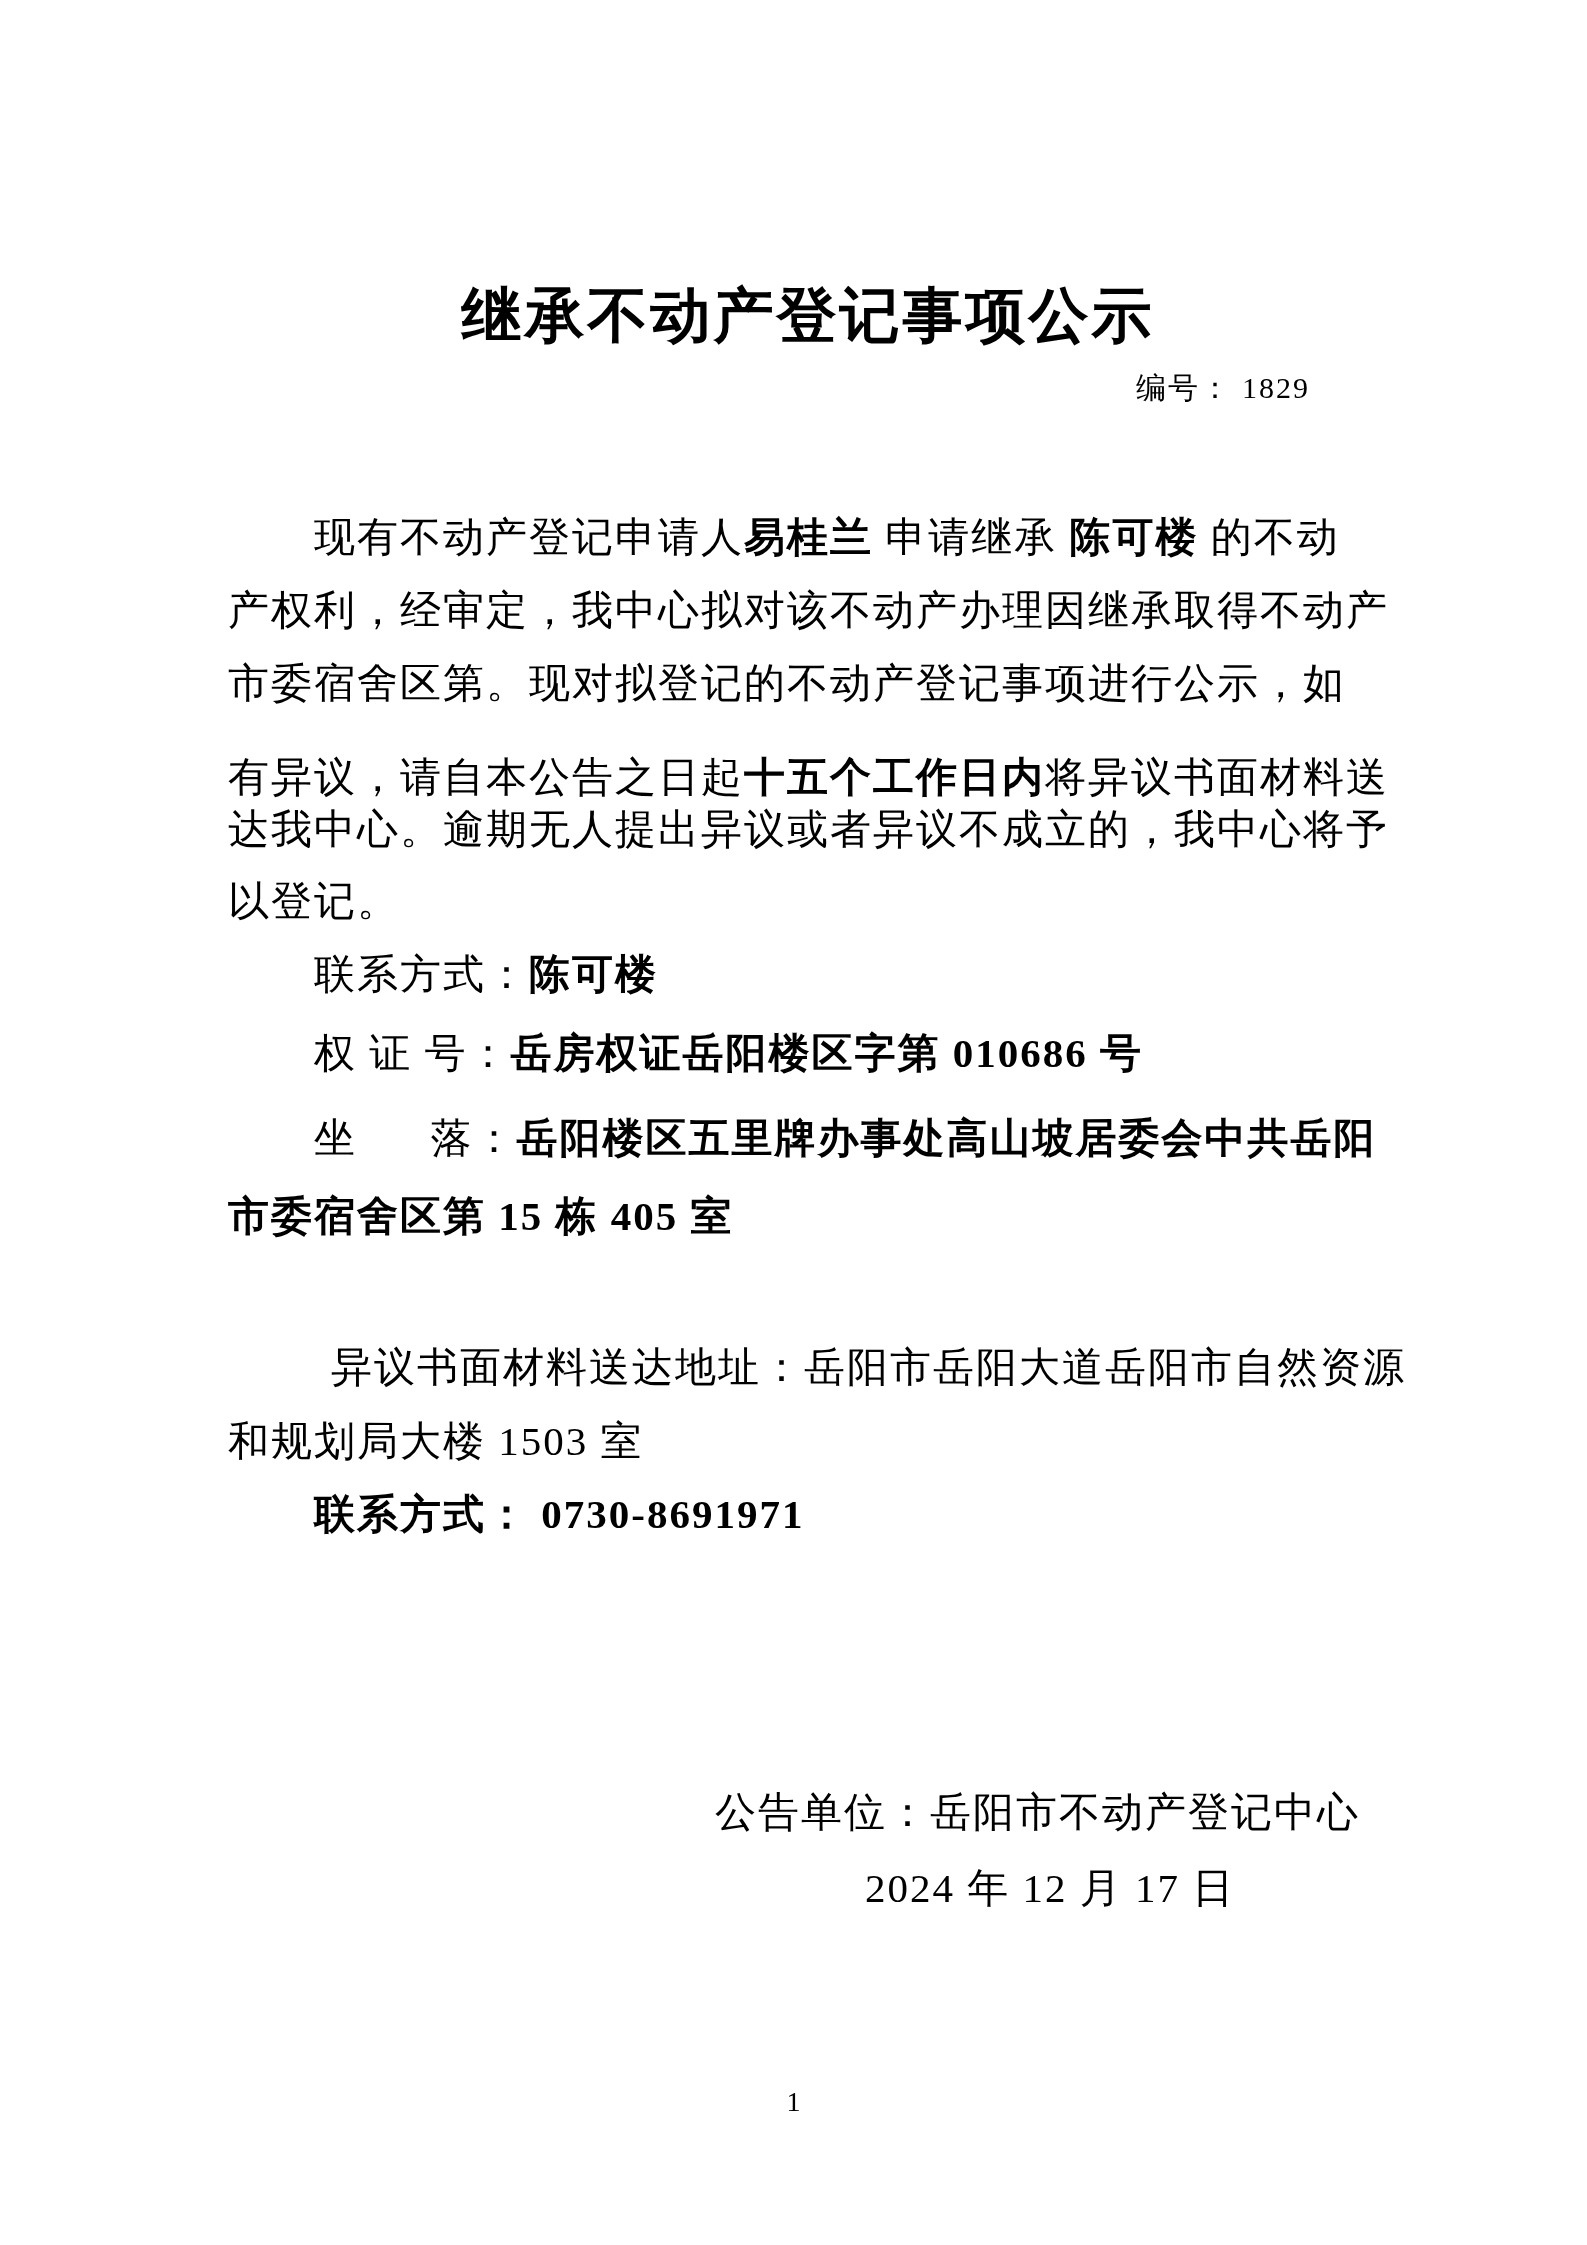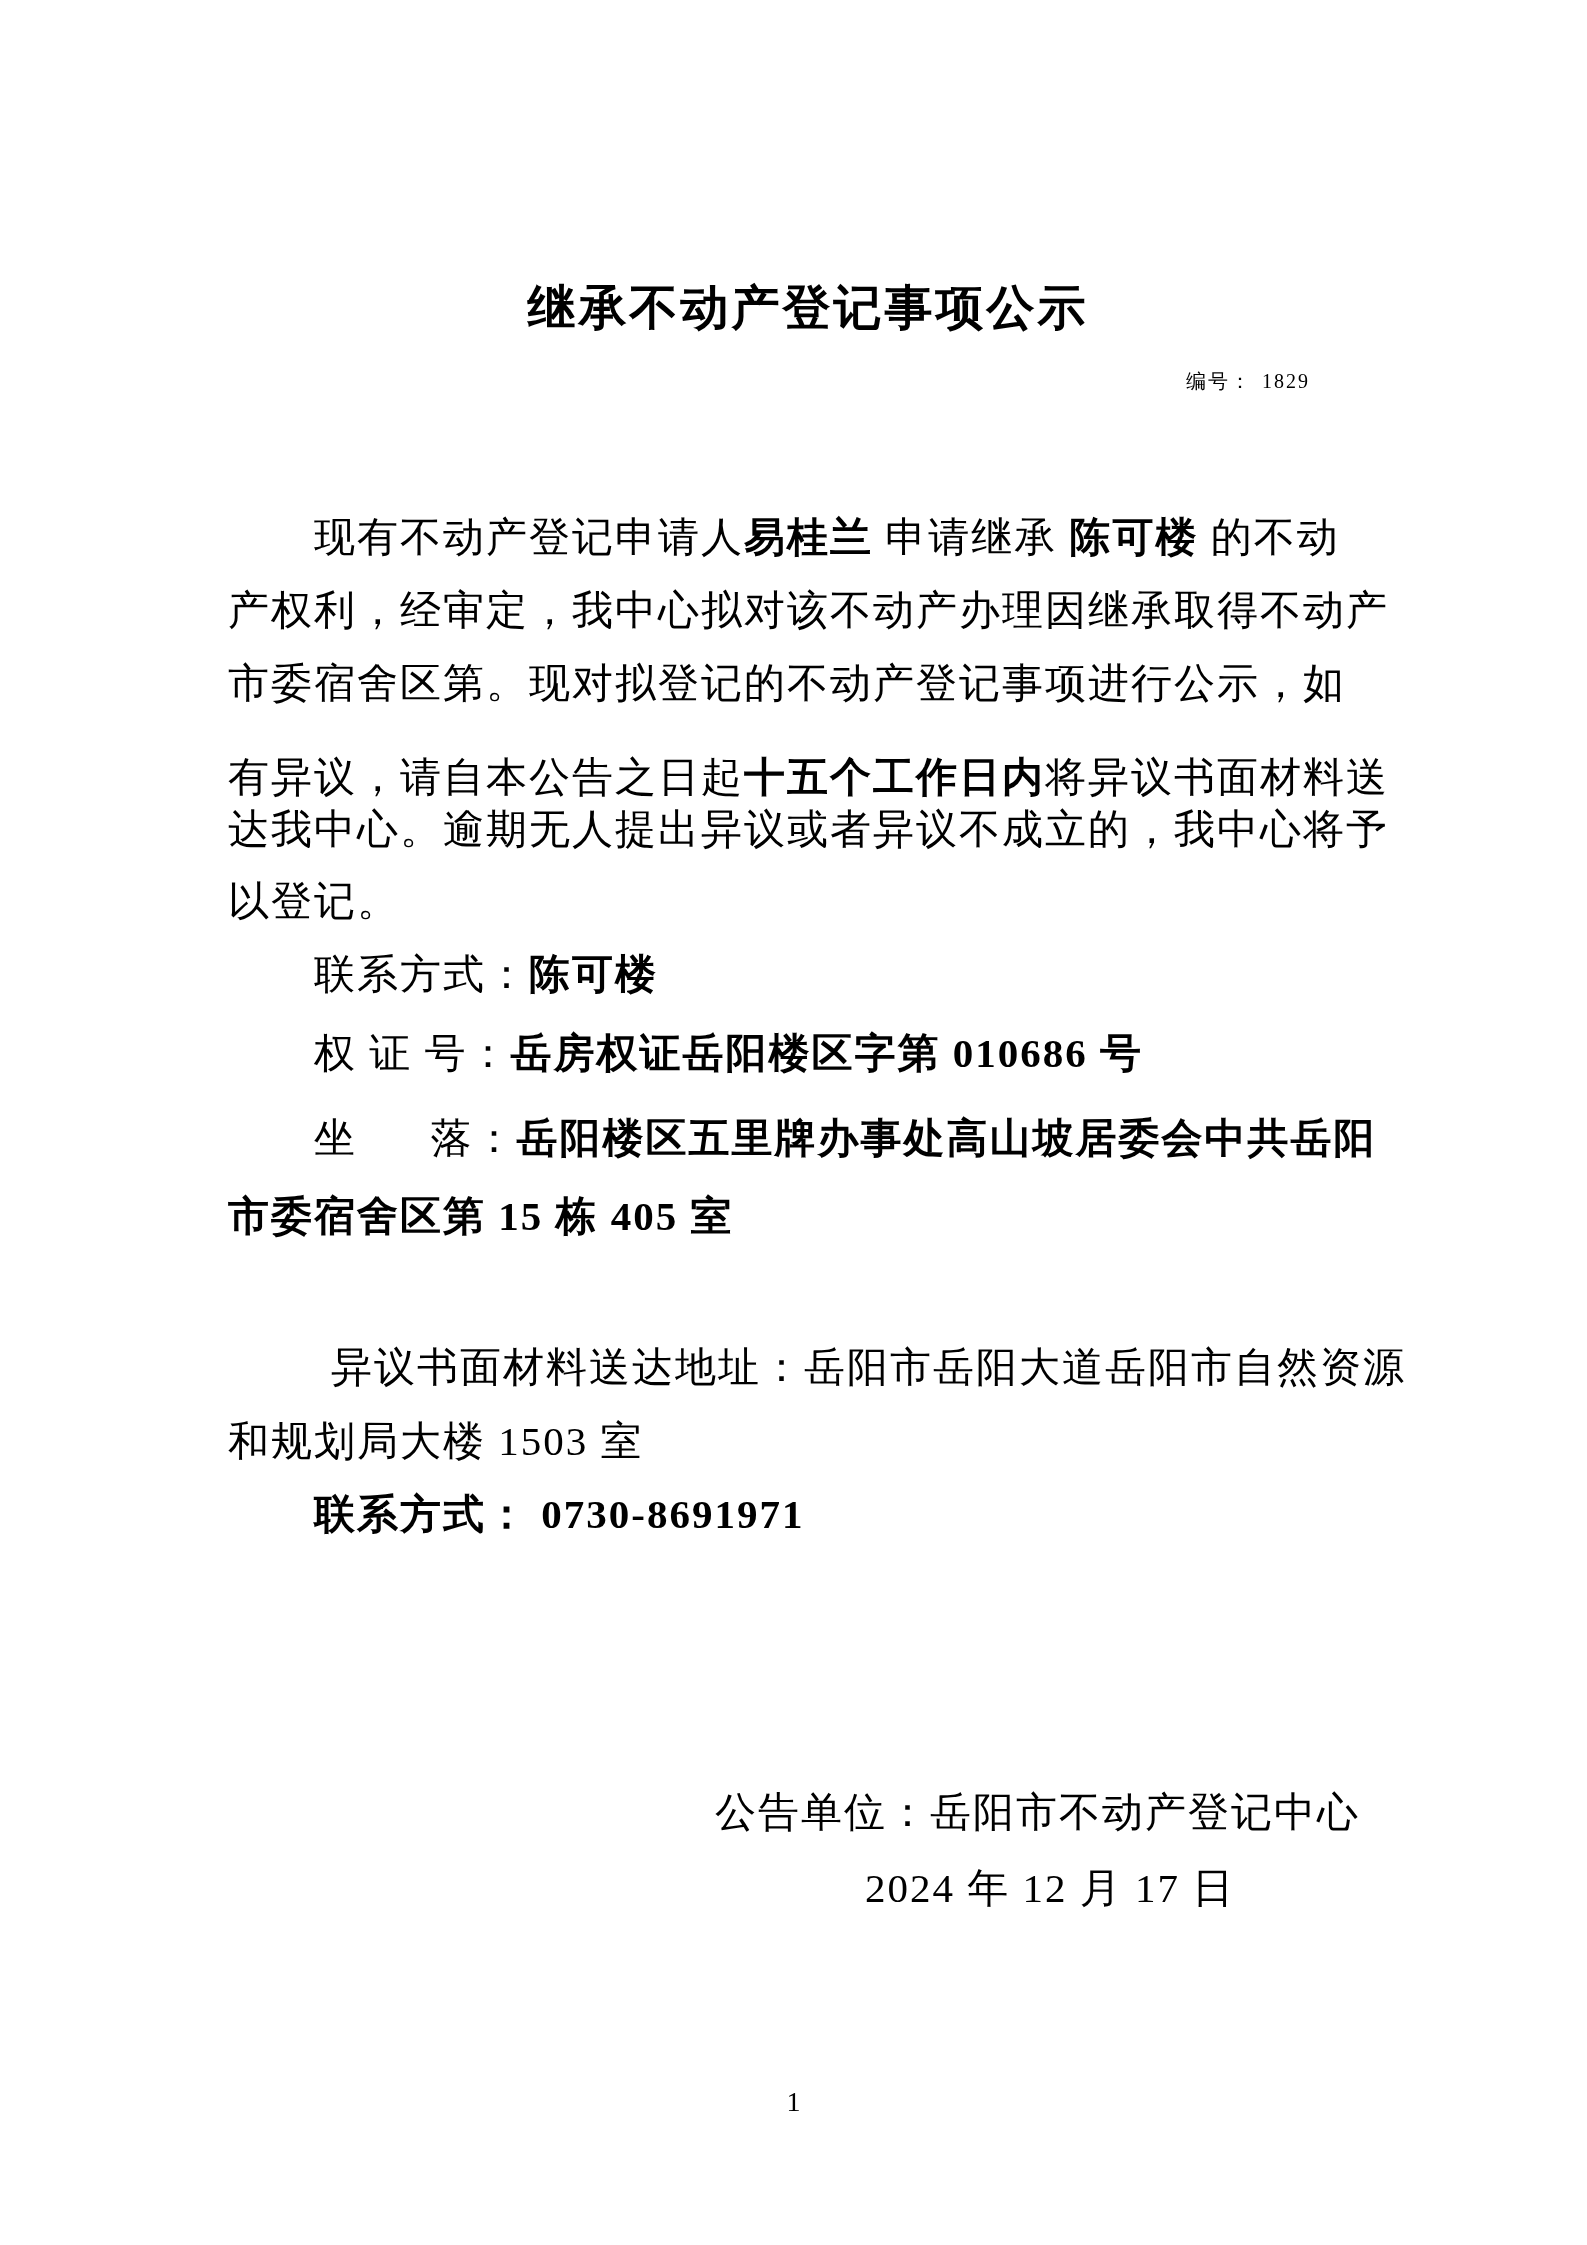--- a/index.html
+++ b/index.html
@@ -13,29 +13,29 @@
     overflow: hidden;
   }
   .title {
     position: absolute;
     top: 276px;
     left: 228px;
     width: 1160px;
     text-align: center;
     font-family: "Liberation Sans", "DejaVu Sans", sans-serif;
     font-weight: bold;
-    font-size: 48px;
+    font-size: 60px;
     letter-spacing: 3px;
     white-space: pre;
   }
   .doc-no {
     position: absolute;
     top: 368px;
     right: 277px;
-    font-size: 20px;
+    font-size: 30px;
     letter-spacing: 2px;
     white-space: pre;
   }
   .doc-no .lbl { margin-right: 10px; }
   .line {
     position: absolute;
     font-size: 41px;
     letter-spacing: 2px;
     white-space: pre;
     line-height: 1.1;

